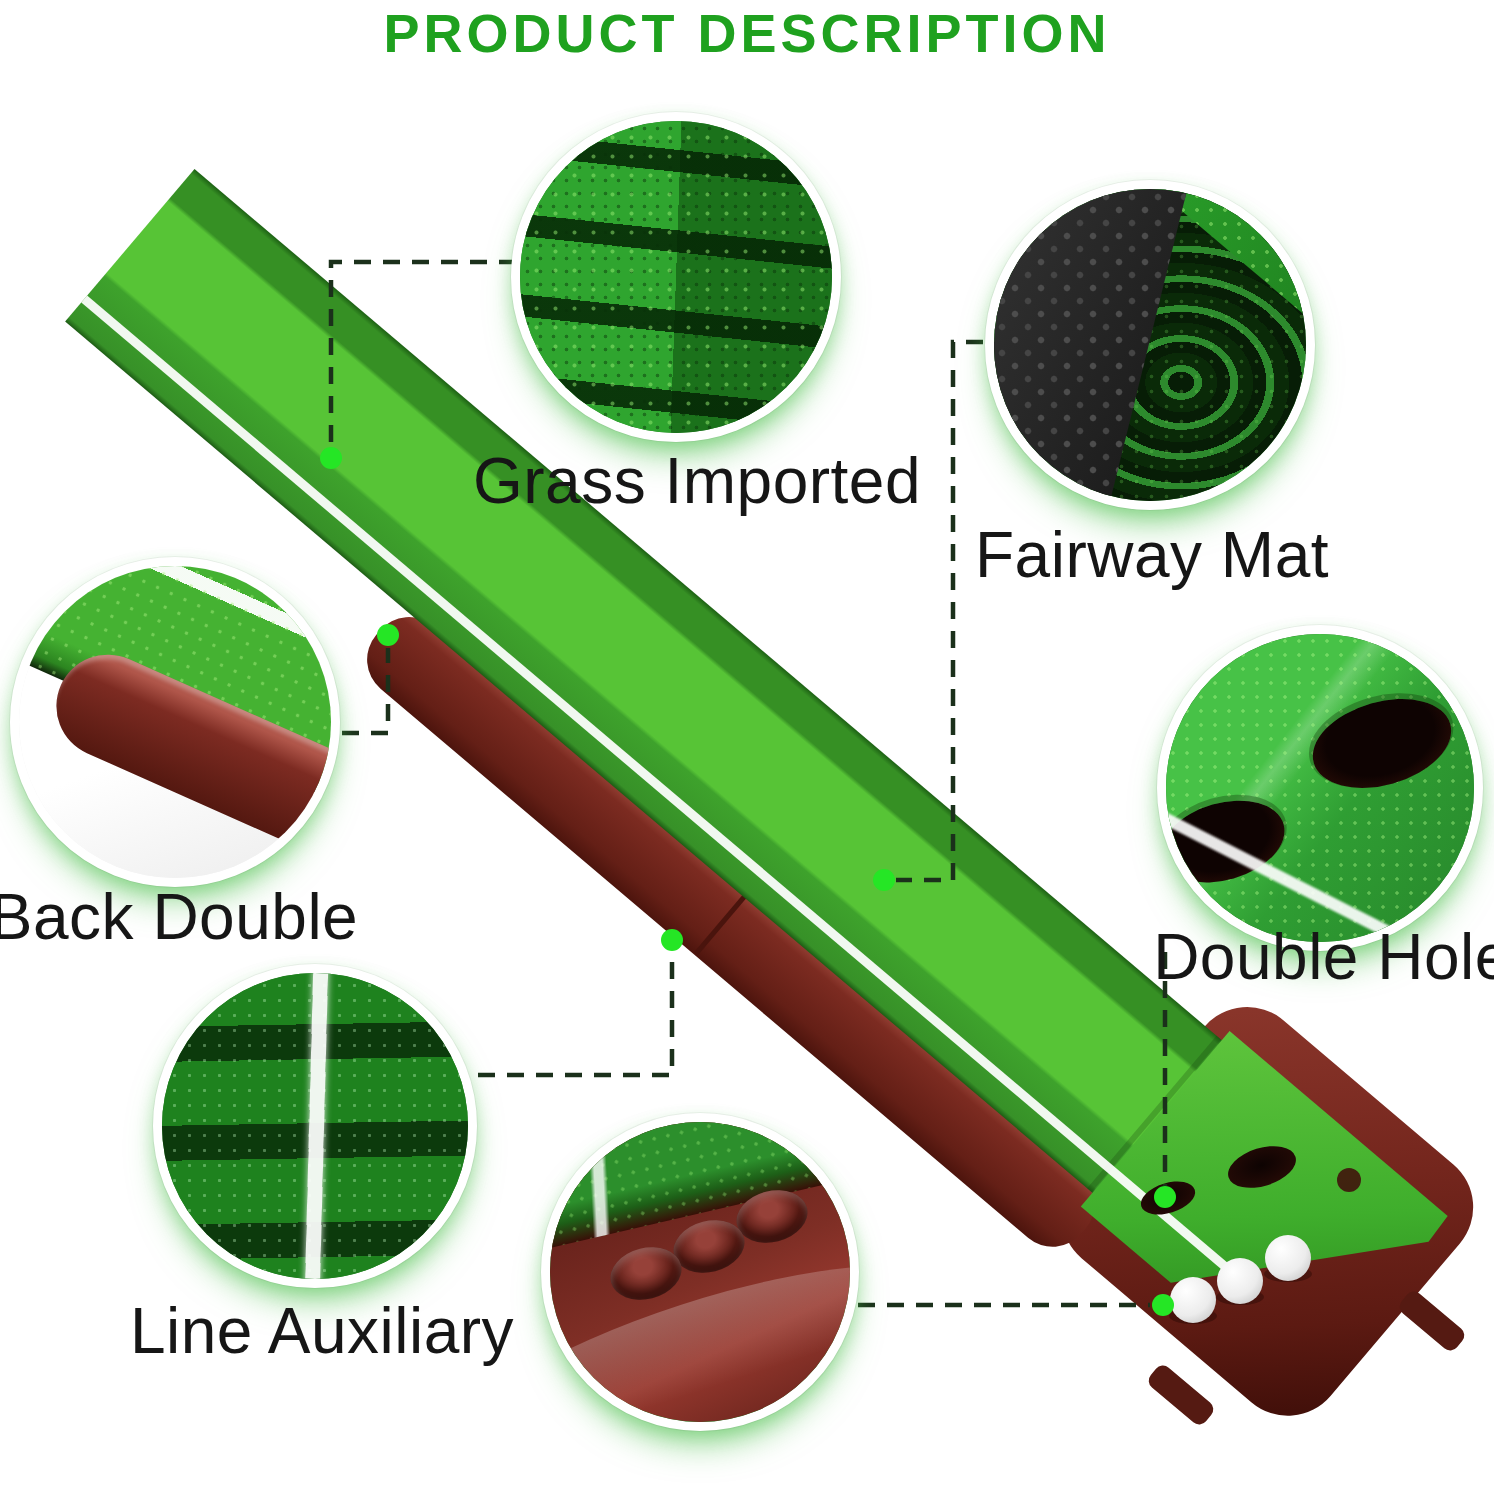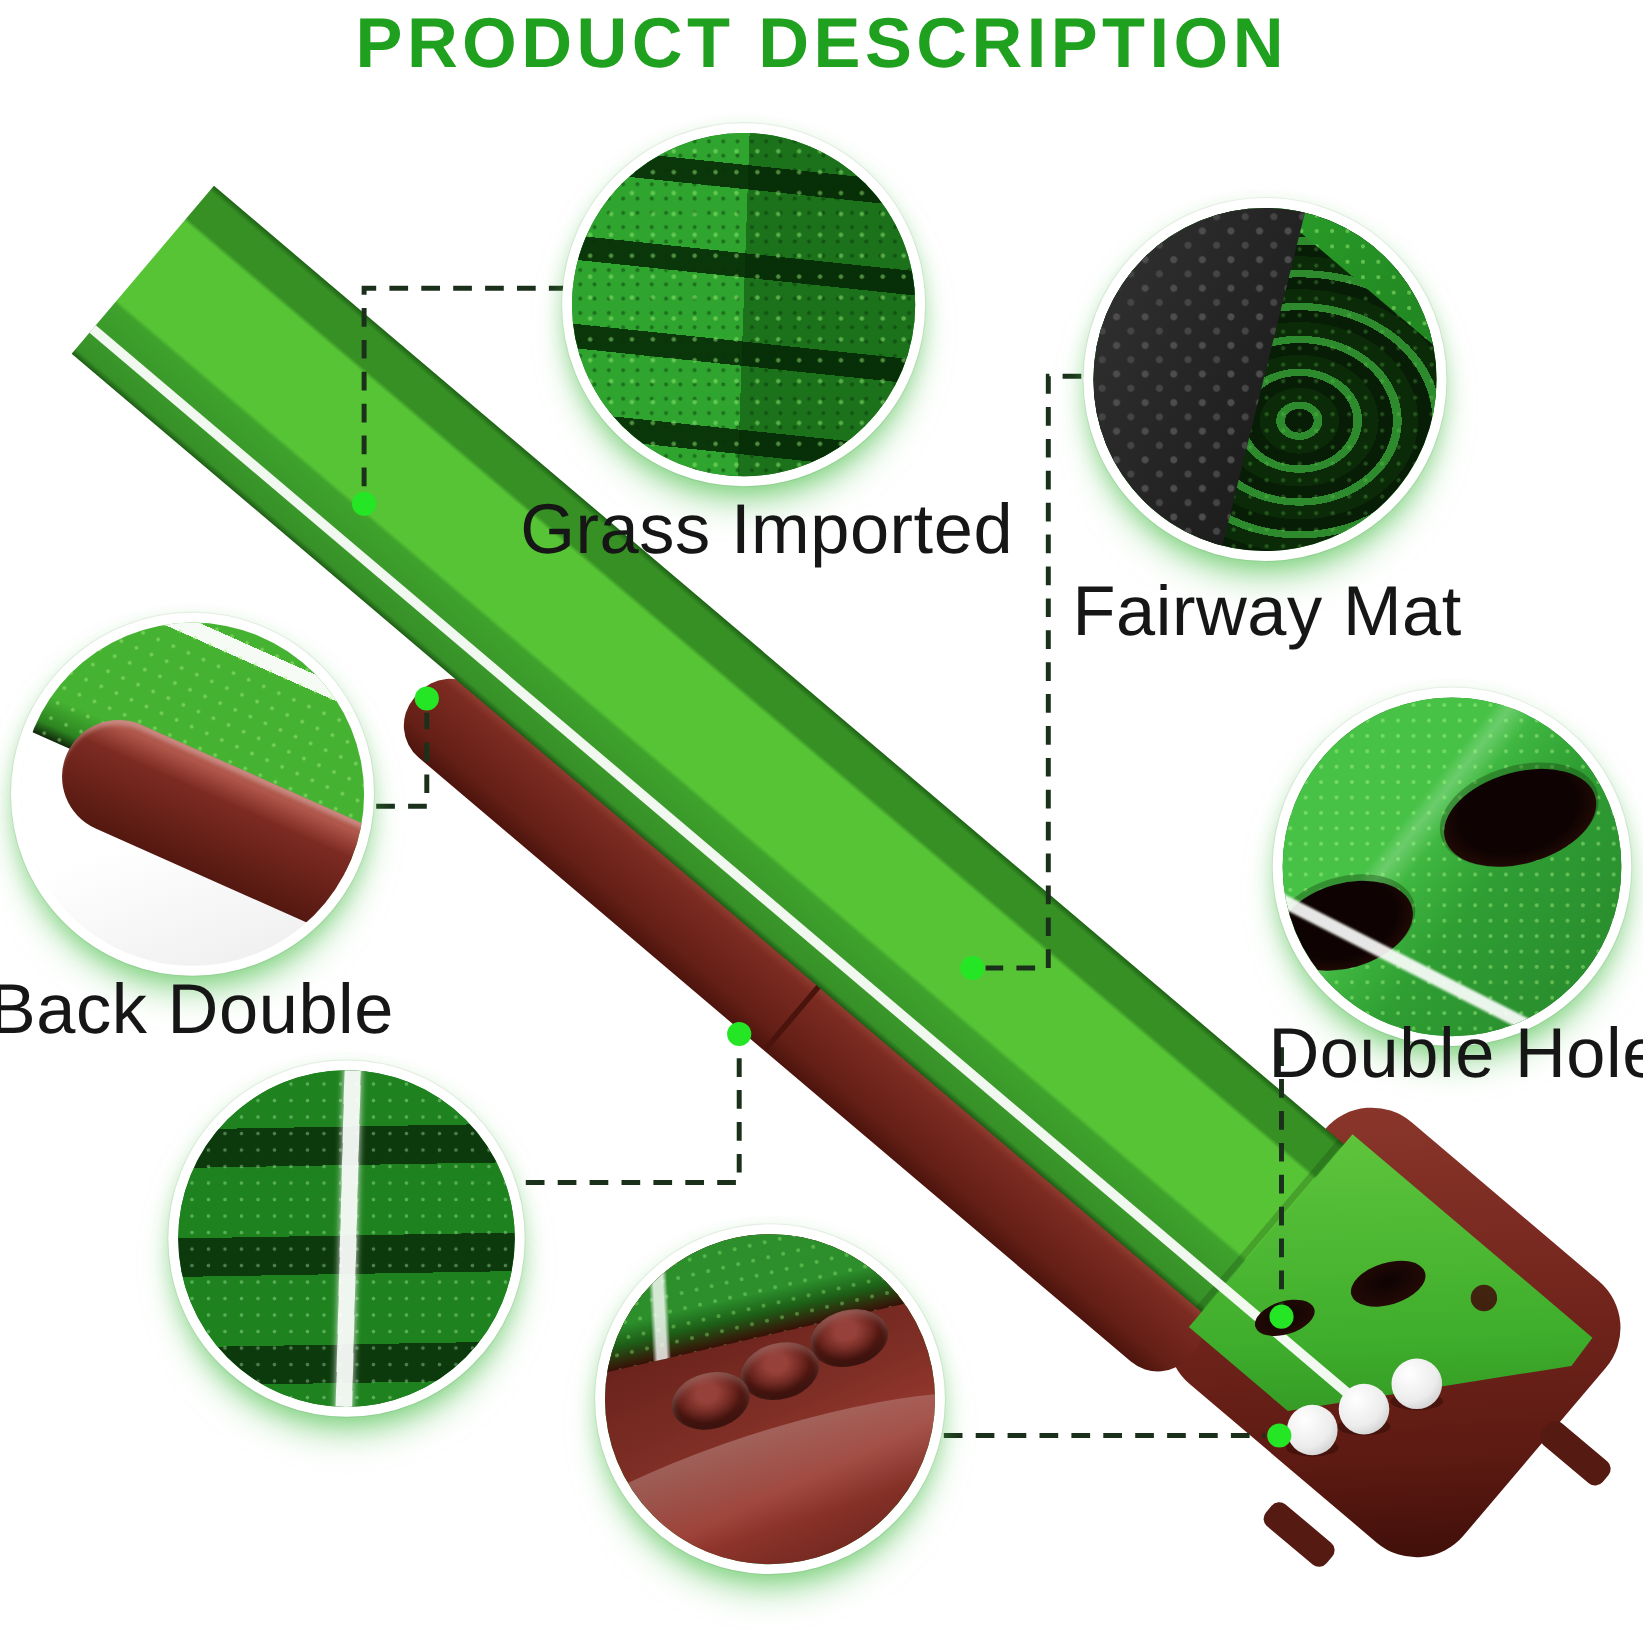--- a/index.html
+++ b/index.html
@@ -2,21 +2,21 @@
 <html><head>
 <meta charset="utf-8">
 <style>
   html,body { margin:0; padding:0; background:#ffffff; }
   .stage {
     position:relative; width:1494px; height:1500px; background:#ffffff;
     overflow:hidden; font-family:"Liberation Sans", sans-serif;
   }
   .page-title {
     position:absolute; left:0; top:2px; width:100%; margin:0;
-    text-align:center; font-size:64px; font-weight:bold; letter-spacing:4px;
+    text-align:center; font-size:54px; font-weight:bold; letter-spacing:4px;
     color:#1fa11f;
   }
   .product-svg { position:absolute; left:0; top:0; z-index:1; }
 
   
   .callout {
     position:absolute; z-index:2; box-sizing:border-box; border-radius:50%;
     border:9px solid #ffffff; overflow:hidden; background:#1d7a1d;
     box-shadow: 0 0 0 1px rgba(0,0,0,.05),
                 0 22px 34px -10px rgba(72,190,72,.6),
@@ -260,14 +260,15 @@
     <div class="dimple d1"></div>
     <div class="dimple d2"></div>
     <div class="dimple d3"></div>
     <div class="tray-sheen"></div>
   </div>
 
   <div class="callout-label" style="left:697px; top:444px;">Grass Imported</div>
   <div class="callout-label" style="left:1152px; top:518px;">Fairway Mat</div>
   <div class="callout-label" style="left:174px; top:880px;">Back Double</div>
   <div class="callout-label" style="left:1332px; top:920px;">Double Hole</div>
+  <div class="callout-label" style="left:322px; top:1294px;">Line Auxiliary</div>
 
 </div>
 
 </body></html>

